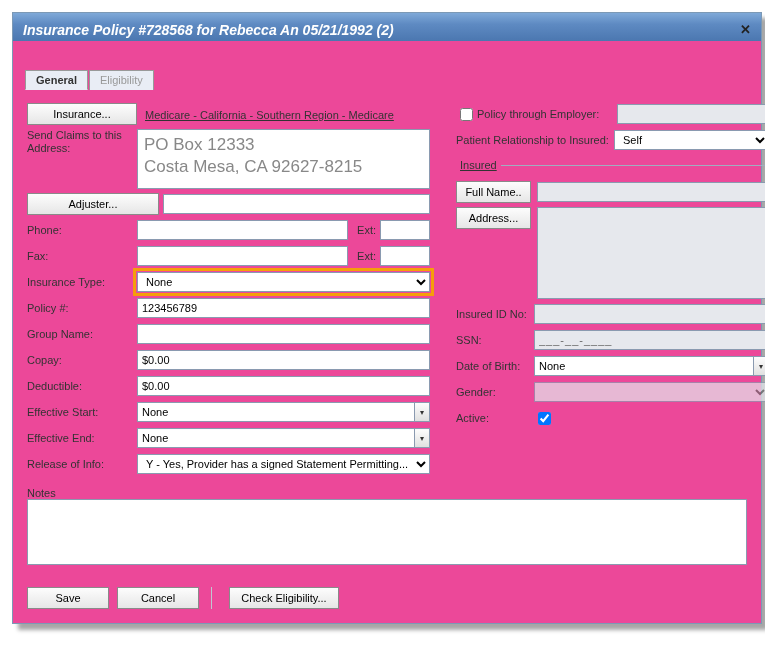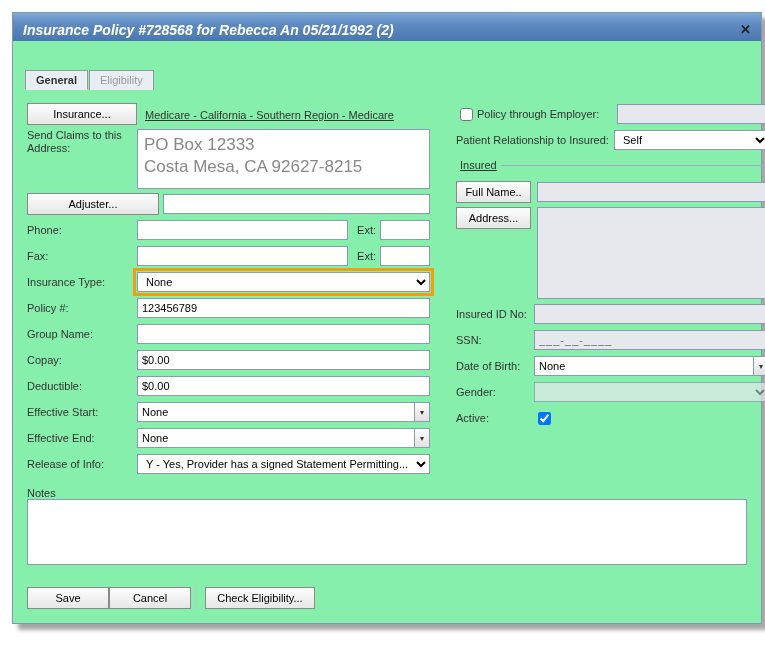--- a/index.html
+++ b/index.html
@@ -8,21 +8,21 @@
     padding: 12px;
     background: #fff;
     font-family: Tahoma, Arial, sans-serif;
     font-size: 11px;
     color: #333;
   }
   .window {
     width: 750px;
     border: 1px solid #7c99b5;
     box-shadow: 6px 6px 4px rgba(0,0,0,0.35);
-    background: #86efac;
+    background: #ec4899;
     position: relative;
   }
   .titlebar {
     height: 28px;
     background: linear-gradient(to bottom, #7fa9d8 0%, #5e8ac2 40%, #4b77b0 100%);
     color: #fff;
     font-weight: bold;
     font-size: 14px;
     padding: 5px 10px 0 10px;
     display: flex;
@@ -95,21 +95,21 @@
   legend { padding: 0 4px; color:#333; font-size:11px;text-decoration:underline;}
   .insured-addr {
     border:1px solid #8a9ab0;
     background:#e6e8ed;
     flex:1;
     height:92px;
   }
   .ssn-mask { letter-spacing: 1px; color:#888; font-family: monospace;}
   .notes { margin-top:8px;}
   .notes textarea { width:100%; height:66px; resize:none; border:1px solid #8a9ab0;}
-  .bottom-bar { padding: 10px 14px 14px 14px; display:flex; gap:0;}
+  .bottom-bar { padding: 10px 14px 14px 14px; display:flex; gap:8px;}
   .bottom-bar .spacer { width:6px; border-left:1px solid #c0c6d0; height:22px; margin:0 4px;}
   .chk { margin-right:4px; vertical-align:middle;}
   .combo { display:flex; flex:1;}
   .combo input { flex:1; border-right:none;}
   .combo .arrow {
     width:16px; height:20px; border:1px solid #8a9ab0;
     background: linear-gradient(to bottom, #fdfdfd, #e0e0e0);
     display:flex; align-items:center; justify-content:center;
     cursor:pointer; font-size:8px; color:#333;
   }

